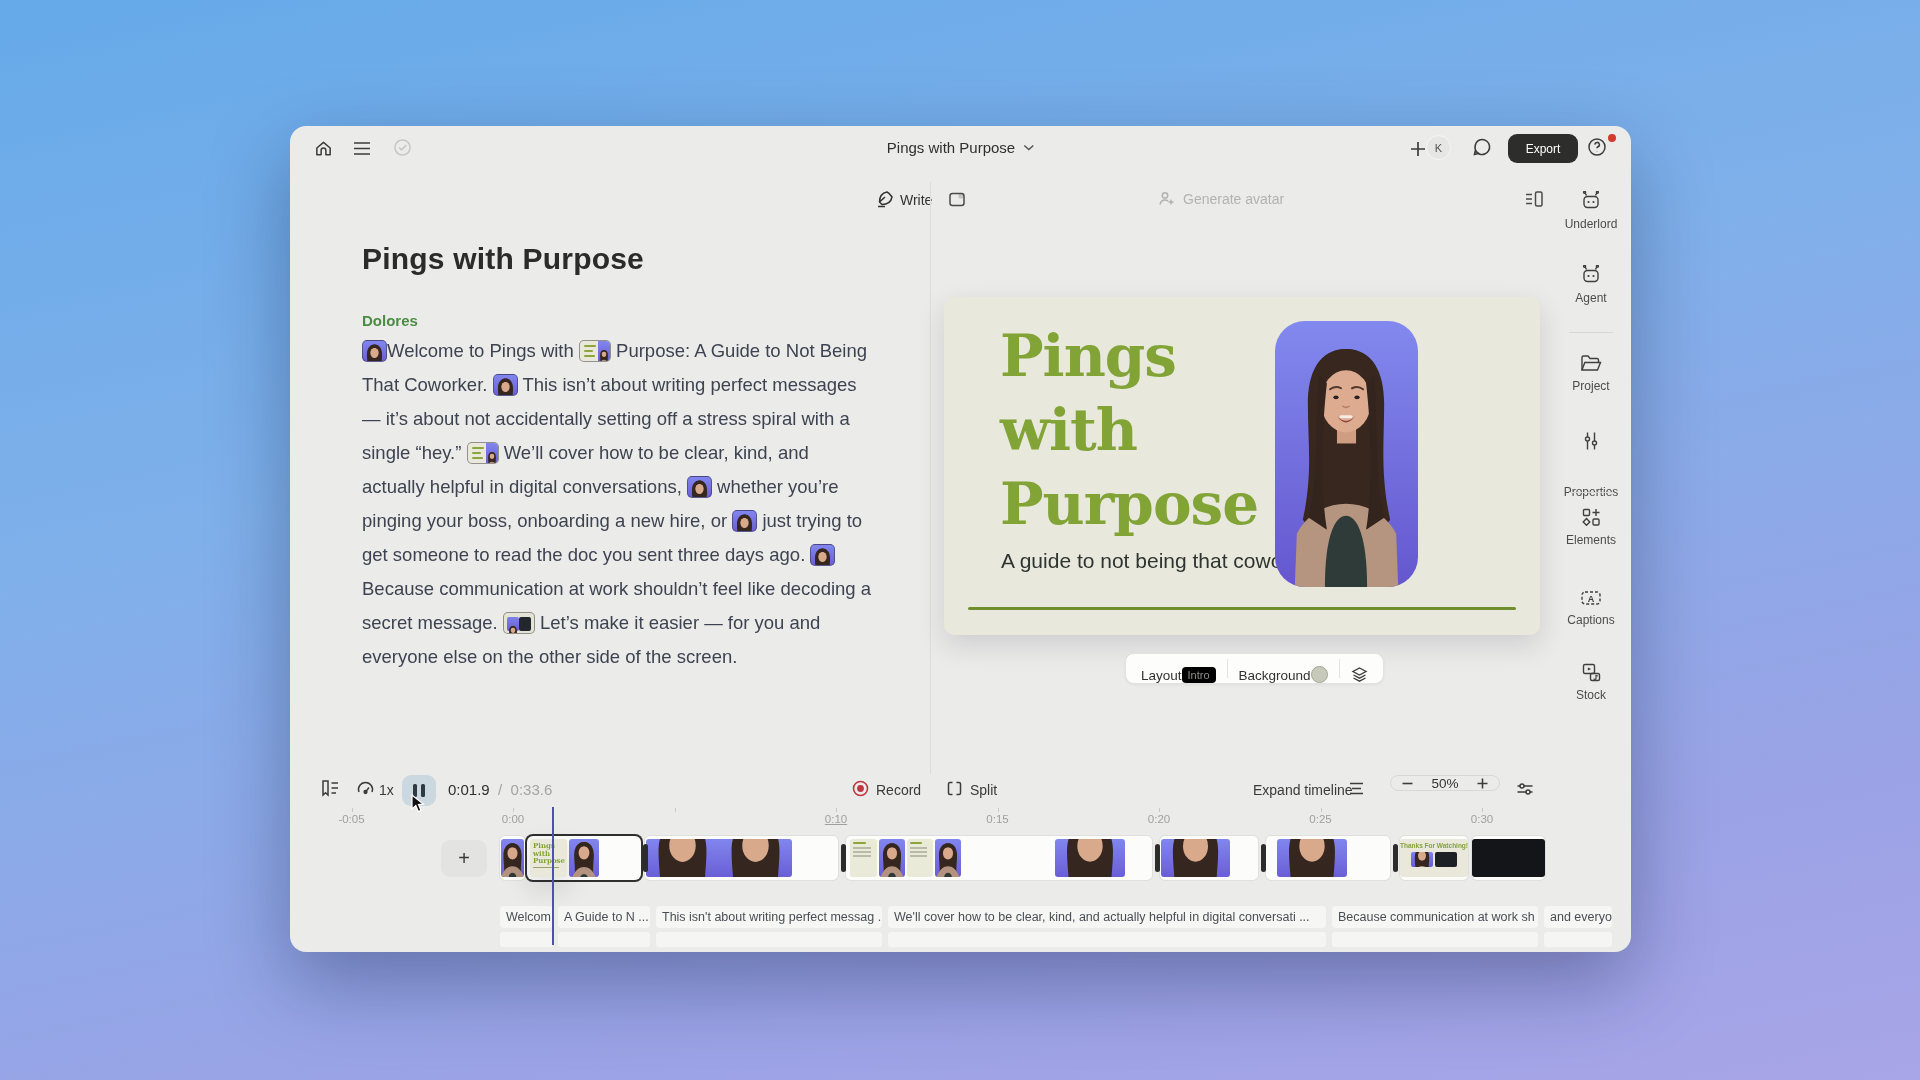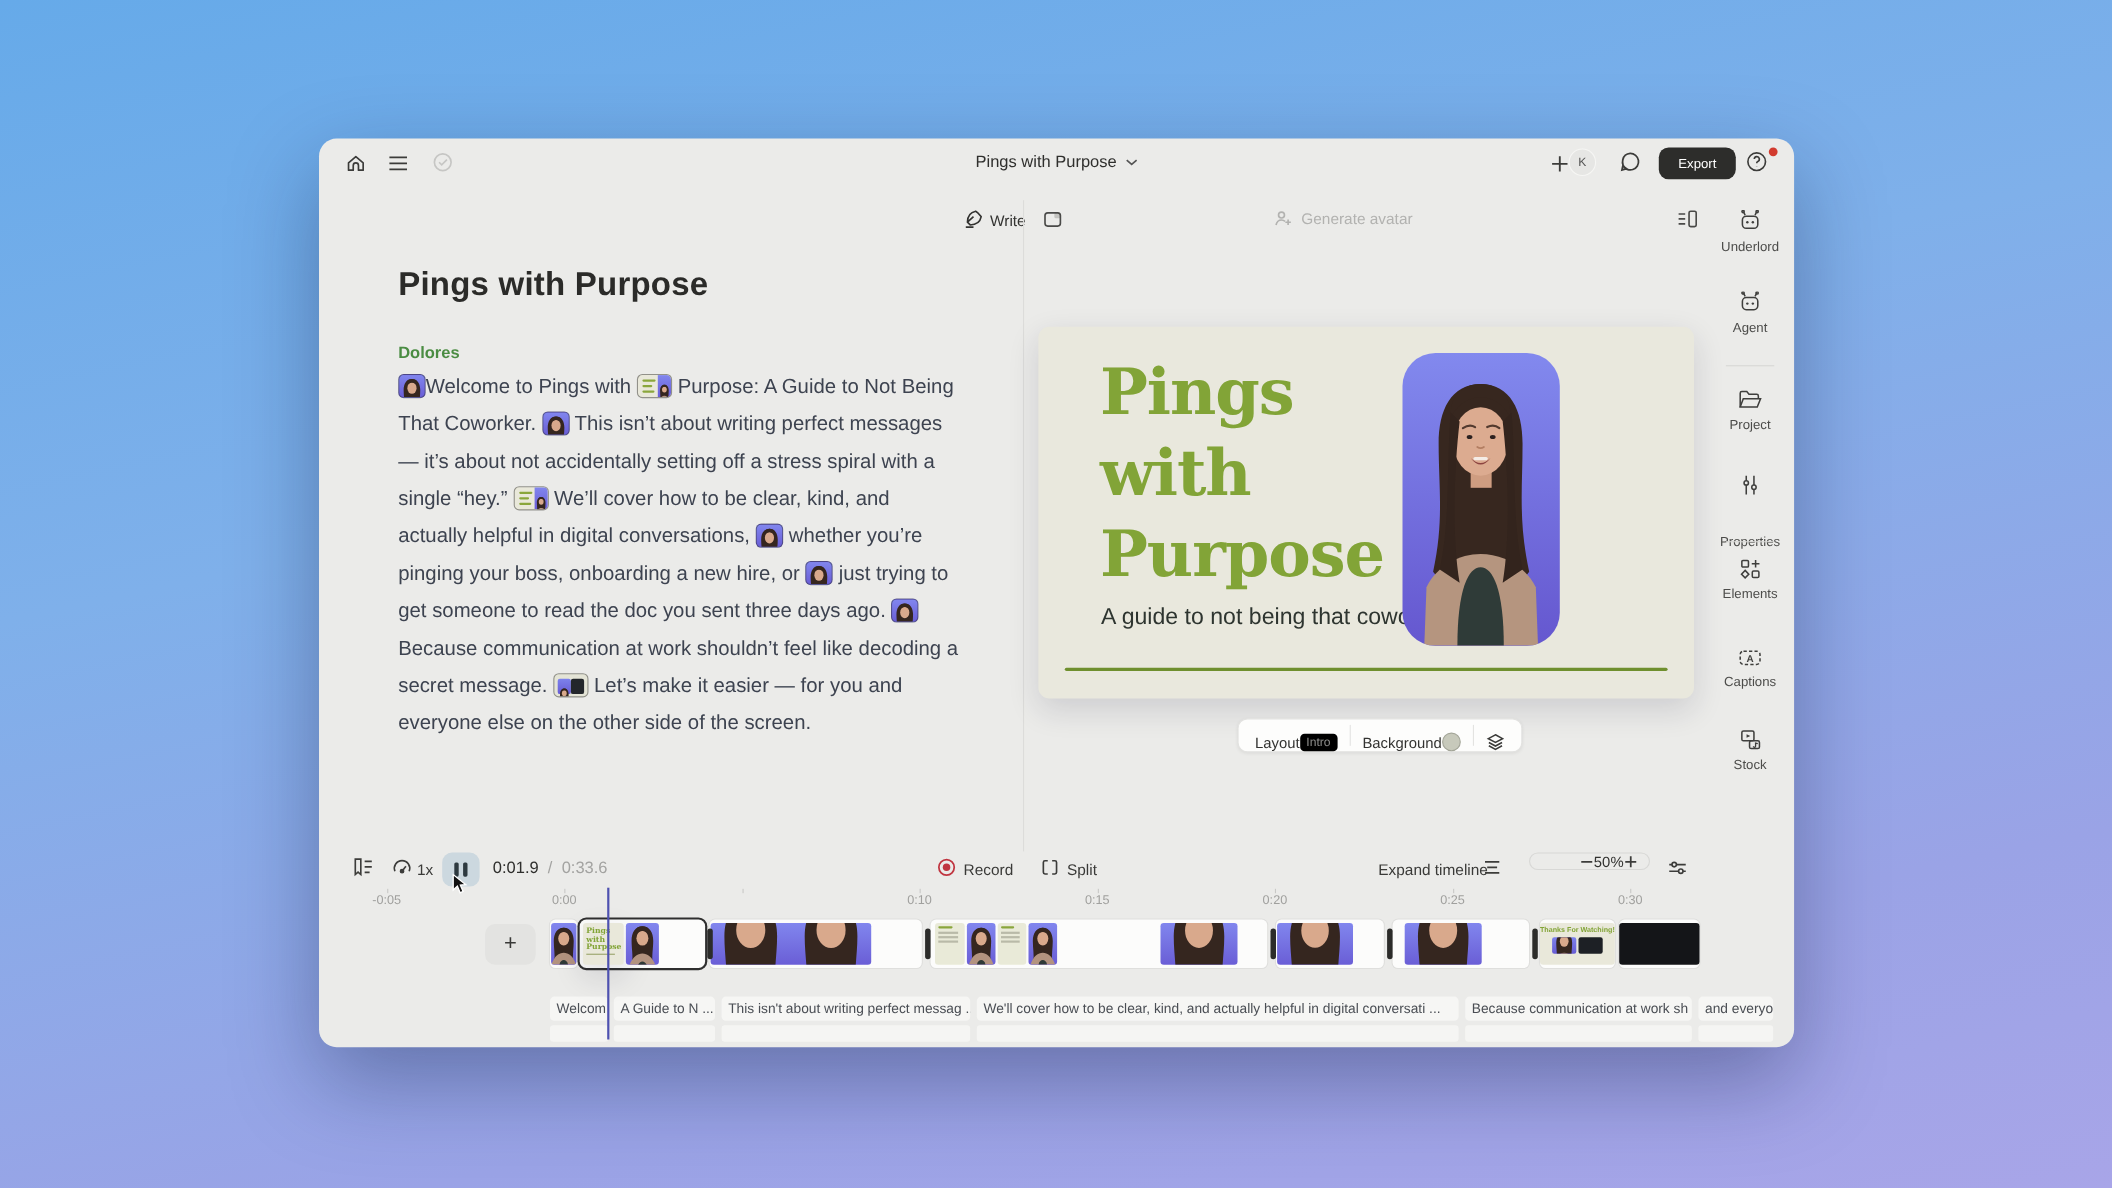--- a/index.html
+++ b/index.html
@@ -58,21 +58,21 @@
   .side-item .lbl{font-size:12px;color:#4c4c4a;white-space:nowrap}
   .side-div{position:absolute;left:20px;width:44px;height:1px;background:#d7d7d5}
   
   .tl-text{font-size:14px;color:#3a3a38}
   .pause-btn{left:112px;top:649px;width:34px;height:31px;background:#ccd8df;border:none;border-radius:9px;cursor:pointer;
              display:flex;align-items:center;justify-content:center;gap:4px}
   .pause-btn i{display:block;width:4px;height:13px;background:#2e3a40;border-radius:1.5px}
   .time{left:158px;top:655px;font-size:15px;color:#2f2f2d}
   .time .dim{color:#a3a3a1}
   .zoom-pill{left:1100px;top:649px;width:110px;height:16px;border:1px solid #d8d8d6;border-radius:10px;
-             display:flex;align-items:center;justify-content:flex-end;padding:0 10px}
+             display:flex;align-items:center;justify-content:space-between;padding:0 10px}
   .zoom-pill .zl{font-size:13.5px;color:#333331}
   
   .ruler-label{position:absolute;top:687px;transform:translateX(-50%);font-size:11.5px;color:#a0a09e}
   .ruler-tick{position:absolute;top:682px;width:1px;height:4px;background:#c9c9c7}
   .playhead{left:262px;top:681px;width:2px;height:138px;background:#4e51b0;z-index:5}
   .plus-clip{left:151px;top:714px;width:46px;height:37px;background:#e3e3e1;border:none;border-radius:9px;
              color:#3a3a38;font-size:20px;cursor:pointer}
   .clip{position:absolute;top:710px;height:44px;background:#fcfcfb;border-radius:5px;box-shadow:0 0 0 1px rgba(0,0,0,.05)}
   .clip.sel{box-shadow:0 0 0 2px #2f2f2f;border-radius:6px;z-index:2}
   .cthumb{position:absolute;top:3px;height:38px;border-radius:3px;overflow:hidden}
@@ -429,21 +429,21 @@
       </svg>
   </span>
 
   <div id="ruler">
       <span class="ruler-label" style="left: 61.5px;">-0:05</span>
       <span class="ruler-tick" style="left: 61.5px;"></span>
       <span class="ruler-label" style="left: 223px;">0:00</span>
       <span class="ruler-tick" style="left: 223px;"></span>
       <span class="ruler-label" style="left: 398px; margin-top: 40px;">0:05</span>
       <span class="ruler-tick" style="left: 384.5px;"></span>
-      <span class="ruler-label" style="left: 546px;">0:10</span>
+      <span class="ruler-label" style="left: 546px; text-decoration: underline;">0:10</span>
       <span class="ruler-tick" style="left: 546px;"></span>
       <span class="ruler-label" style="left: 707.5px;">0:15</span>
       <span class="ruler-tick" style="left: 707.5px;"></span>
       <span class="ruler-label" style="left: 869px;">0:20</span>
       <span class="ruler-tick" style="left: 869px;"></span>
       <span class="ruler-label" style="left: 1030.5px;">0:25</span>
       <span class="ruler-tick" style="left: 1030.5px;"></span>
       <span class="ruler-label" style="left: 1192px;">0:30</span>
       <span class="ruler-tick" style="left: 1192px;"></span>
     </div>

